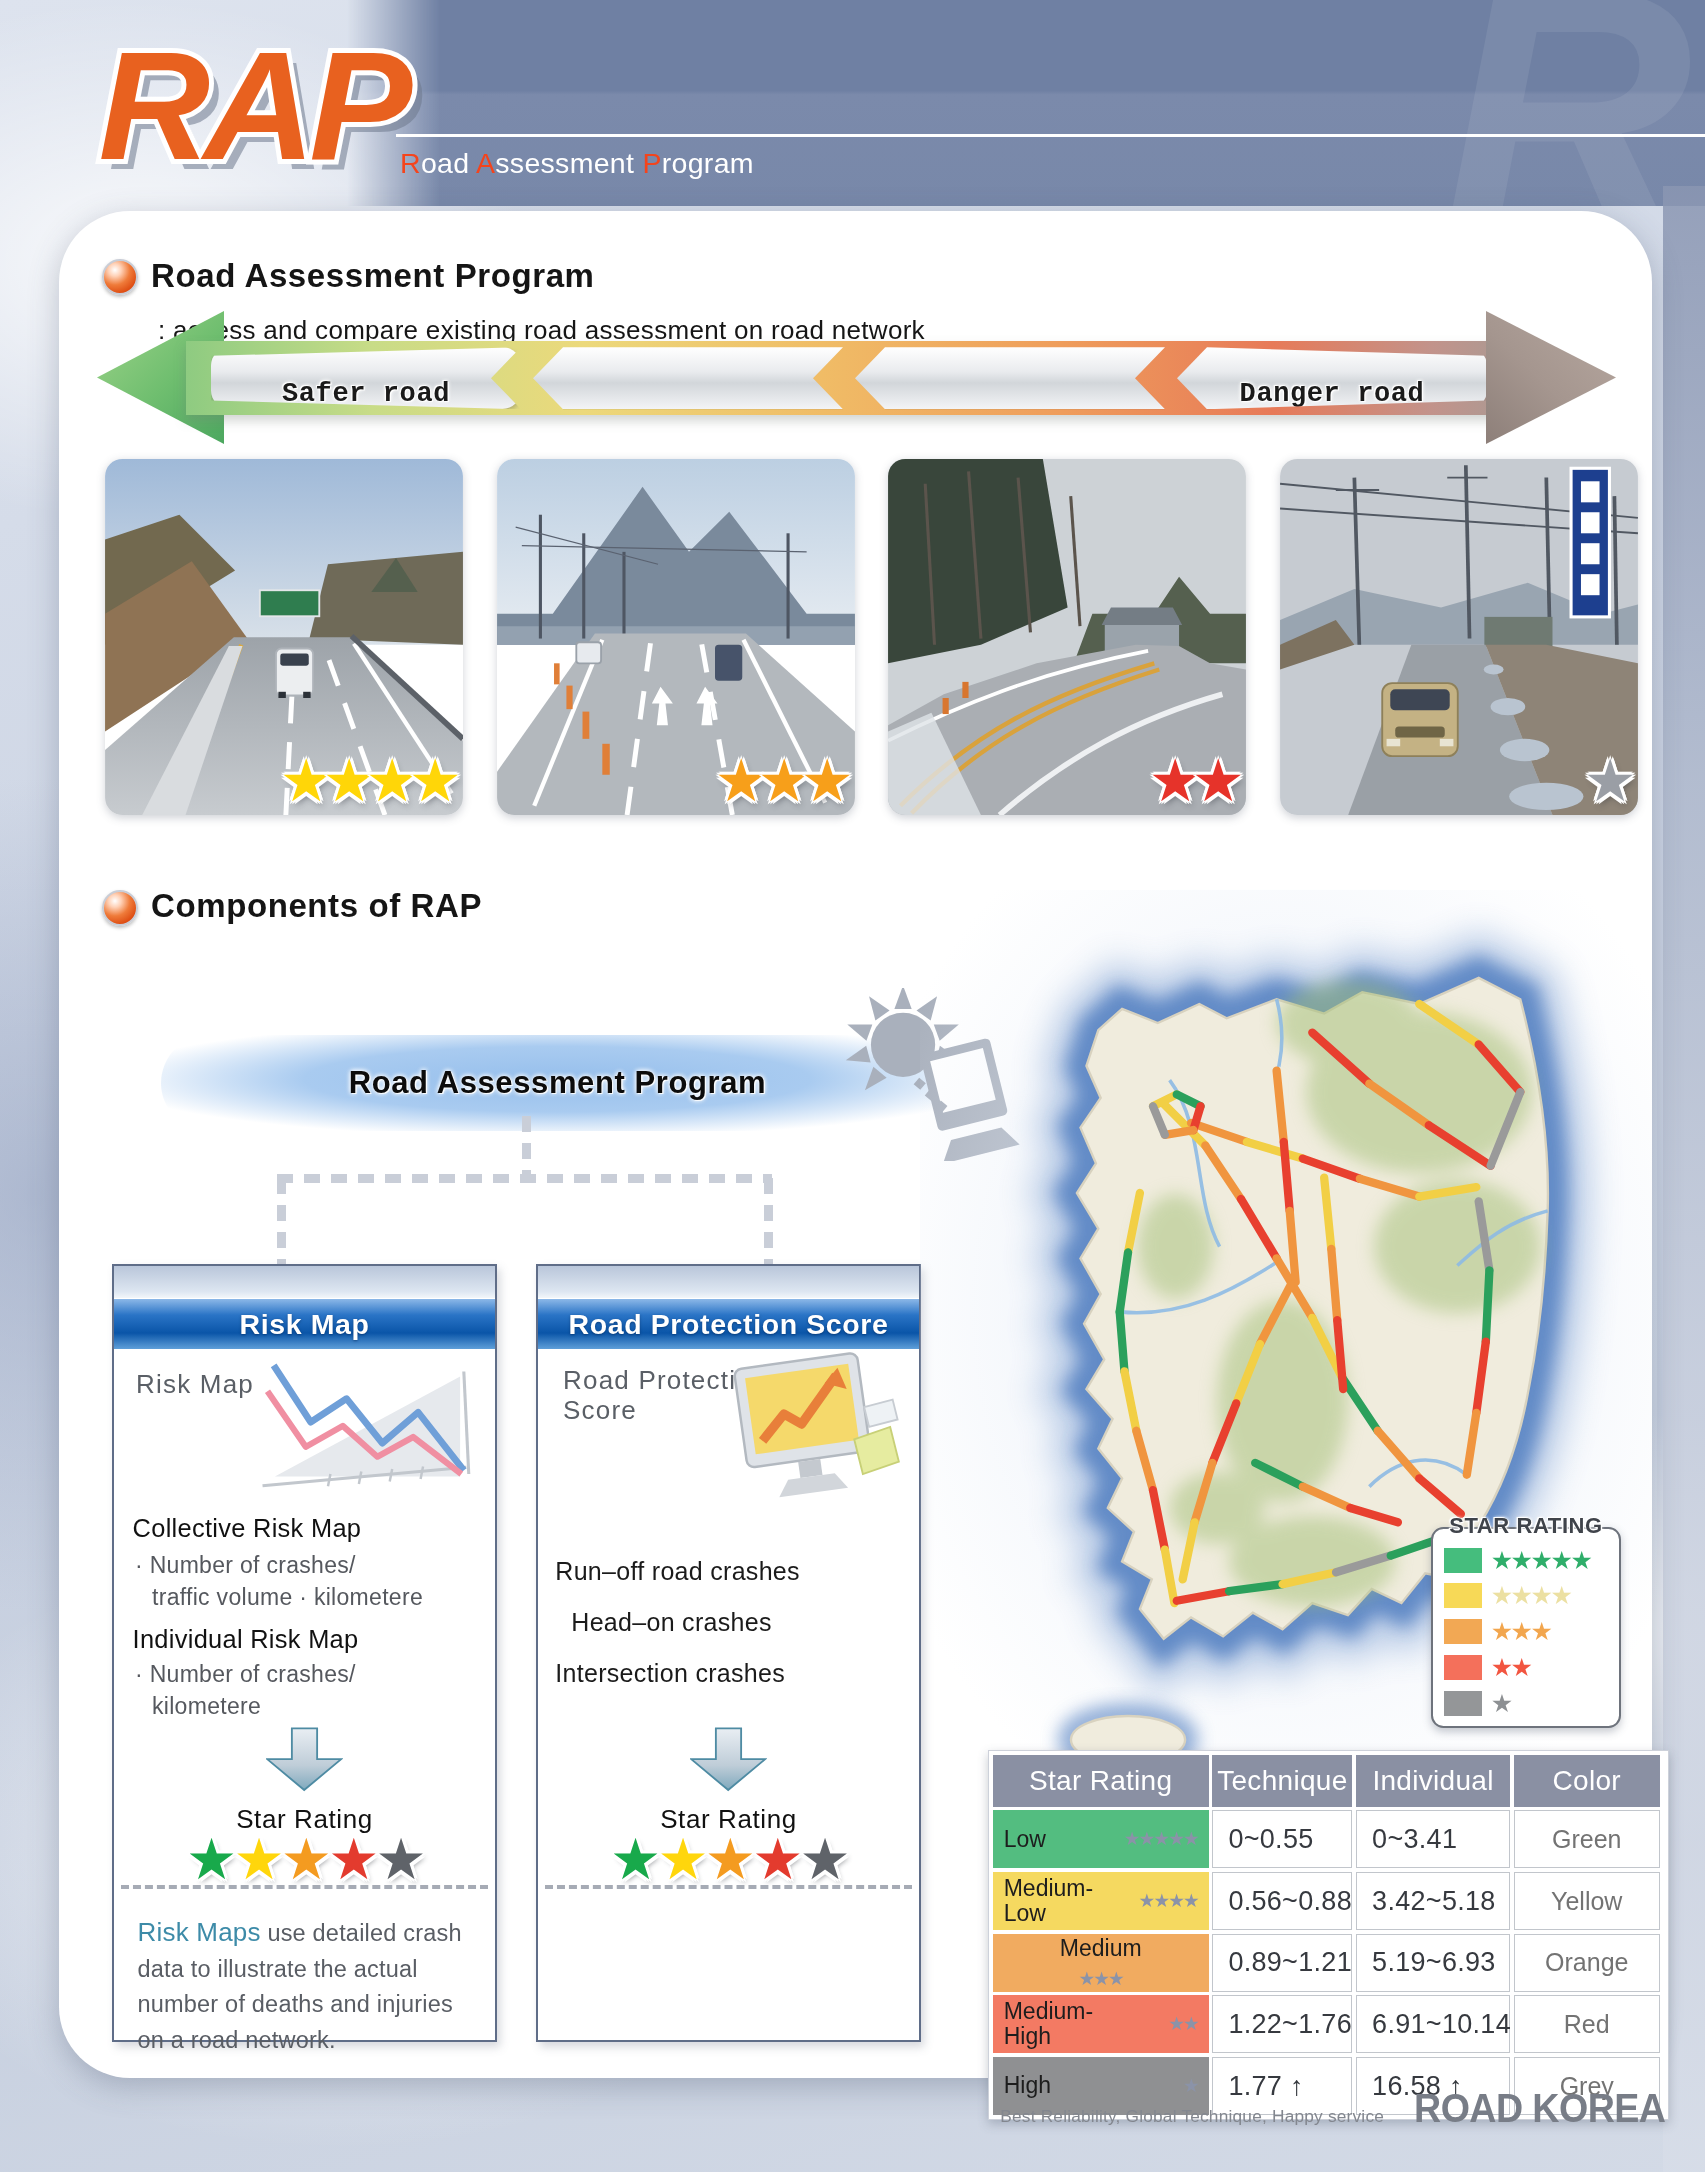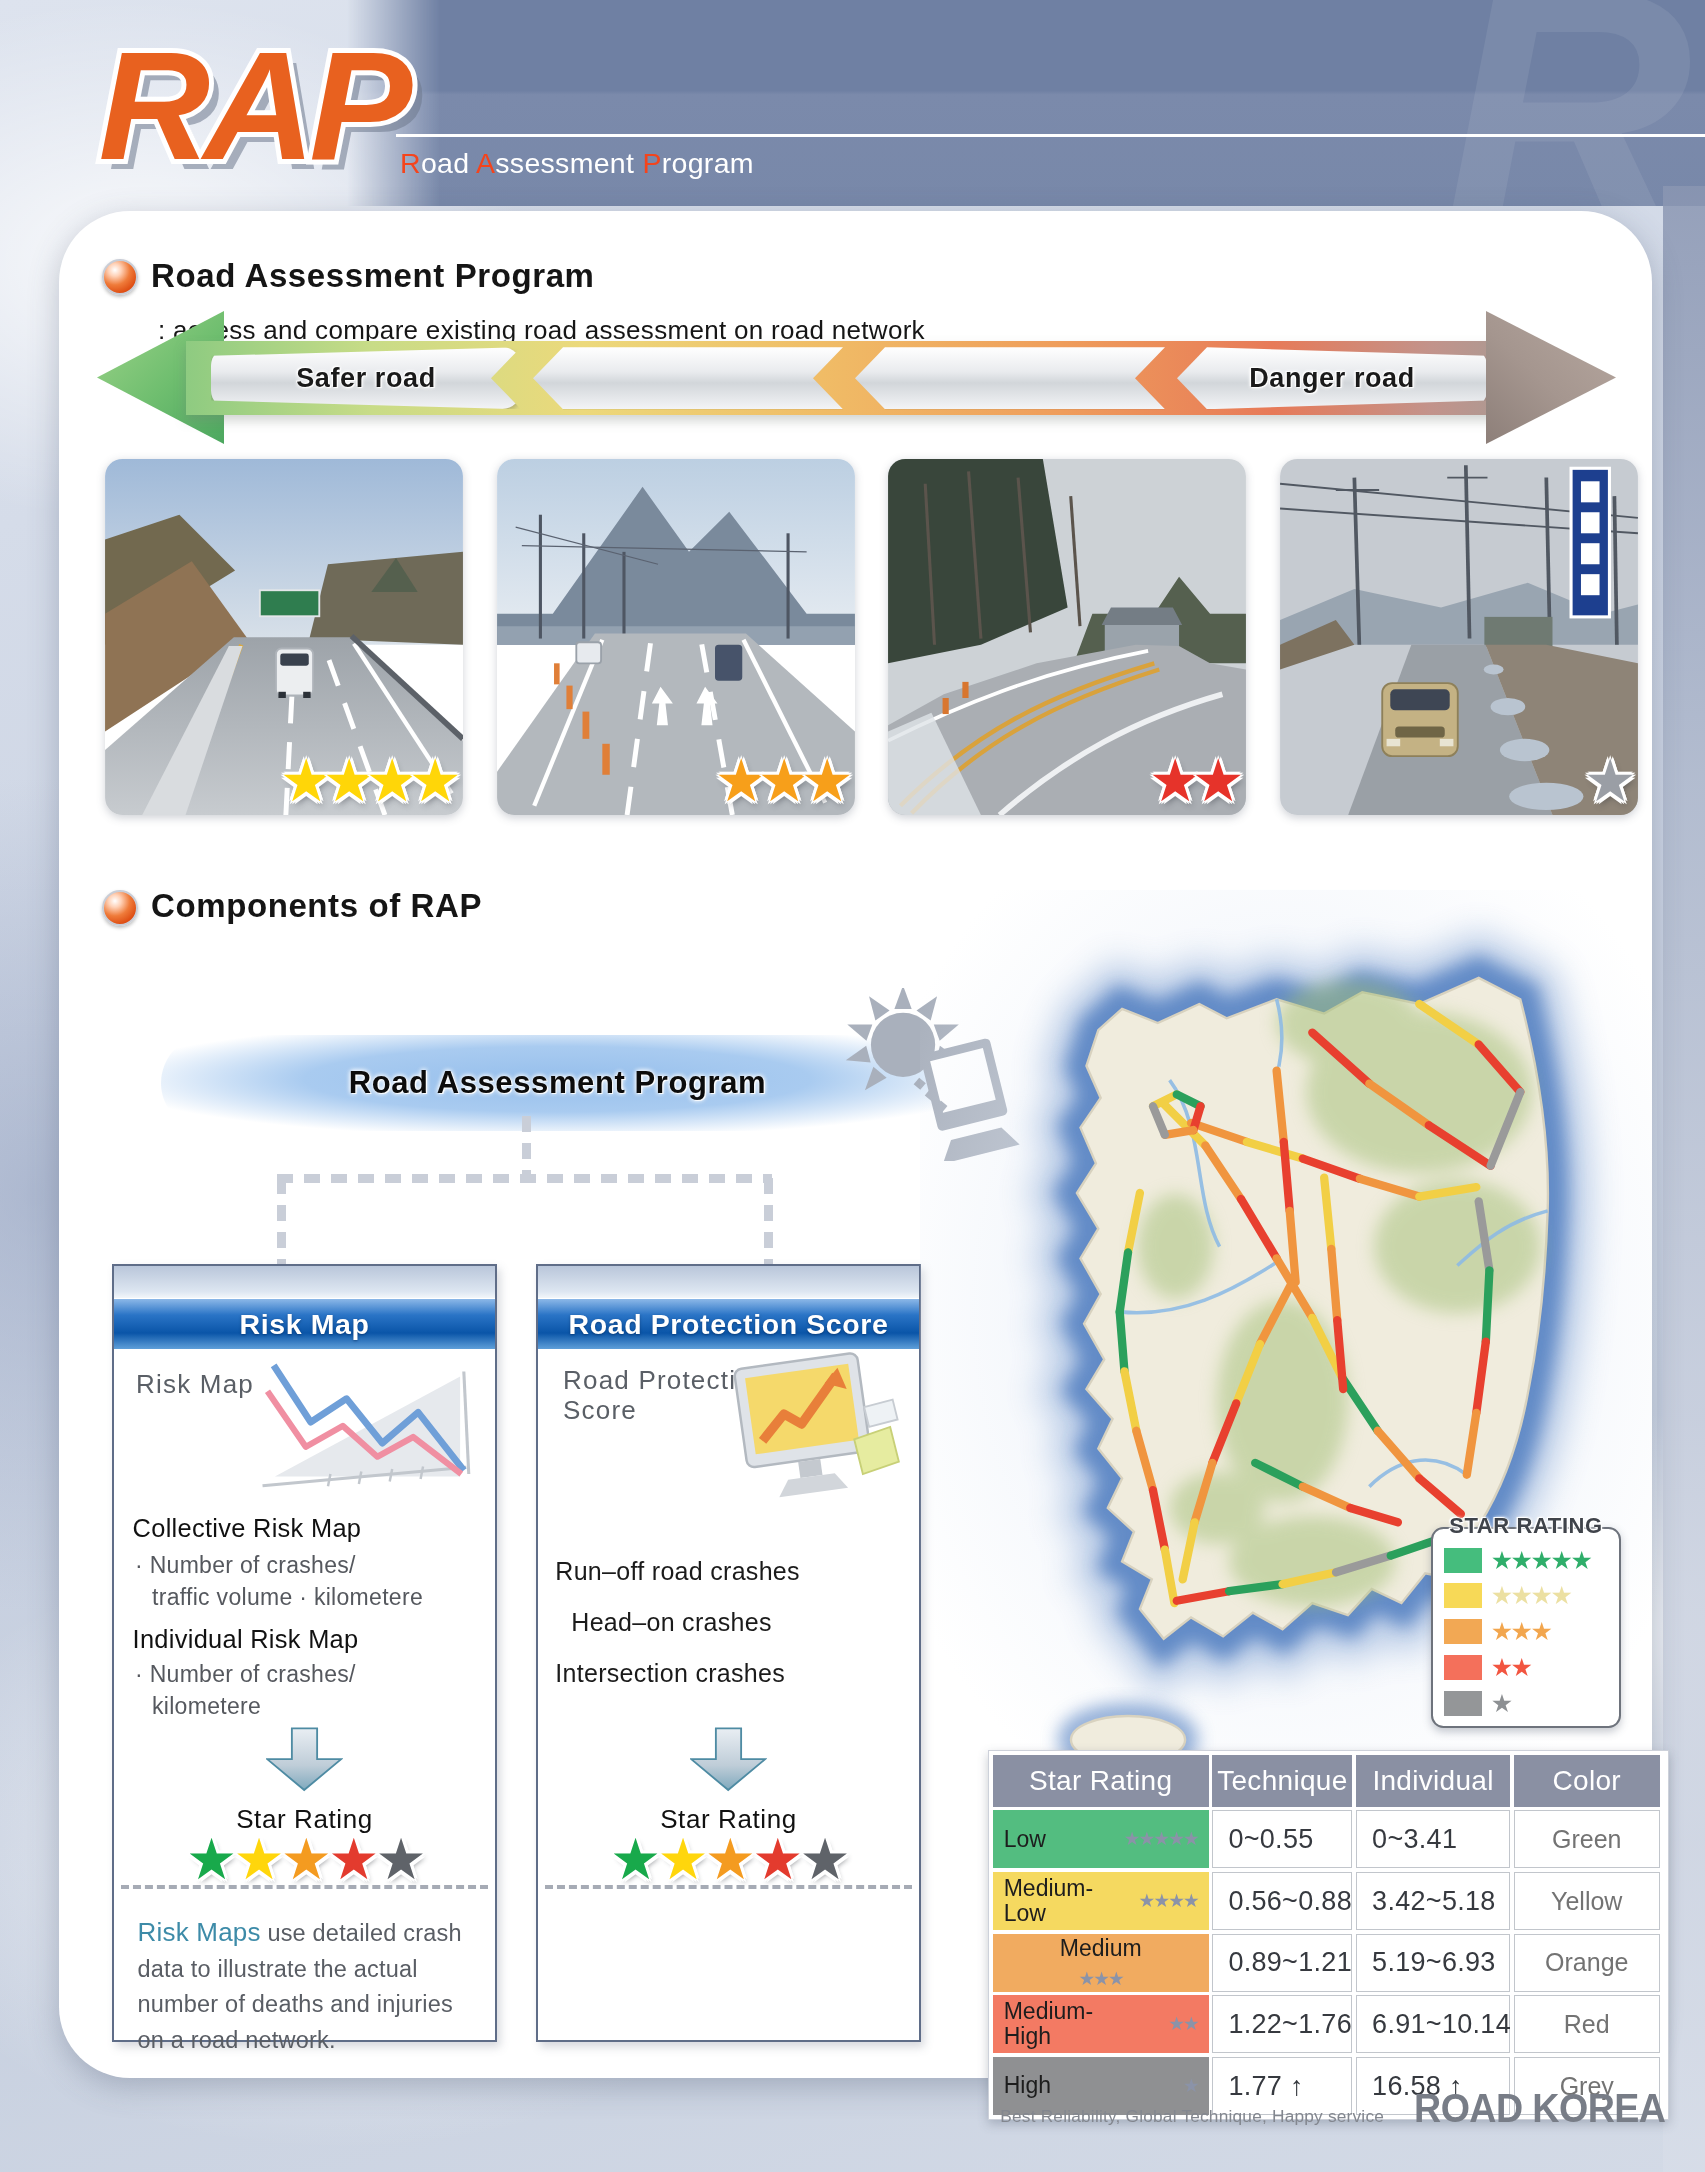--- a/index.html
+++ b/index.html
@@ -59,21 +59,21 @@
   .arr-bar{
     left:127px;top:130px;width:1325px;height:74px;
     background:linear-gradient(90deg,#8ecb81 0%,#c8dc87 14%,#ecd97b 30%,#f0bc66 48%,#ef9d5b 66%,#e77a58 82%,#c2938b 94%,#ab9a93 100%);
     box-shadow:0 6.2px 11px rgba(120,130,120,.35);
   }
   .seg{
     position:absolute;top:6.2px;width:310px;height:62px;
     background:linear-gradient(180deg,#ffffff 0%,#e9ebee 40%,#d2d6da 58%,#f3f4f6 100%);
     clip-path:polygon(0 50%,30px 0,100% 0,calc(100% - 30px) 50%,100% 100%,30px 100%);
     filter:drop-shadow(0 3.1px 2.5px rgba(90,90,90,.35));
-    display:flex;align-items:center;justify-content:center;
+    display:flex;align-items:flex-end;justify-content:center;font-family:Liberation Mono, monospace;
   }
   .seg.first{clip-path:polygon(0 14%,calc(100% - 0px) 0,calc(100% - 30px) 50%,100% 100%,0 86%);border-radius:18.6px;}
   .seg.last{clip-path:polygon(0 50%,30px 0,100% 14%,100% 86%,30px 100%);border-radius:18.6px;}
   .seg-label{
     font-size:27px;font-weight:bold;color:#1a1a1a;letter-spacing:0.6px;
     text-shadow:0 0 4.3px #fff,0 0 4.3px #fff,1.2px 1.2px 0 rgba(255,255,255,.9),-1.2px -1.2px 0 rgba(255,255,255,.9);
   }
   
   .photo{
     position:absolute;top:248px;width:358px;height:356px;border-radius:17.3px;overflow:hidden;

